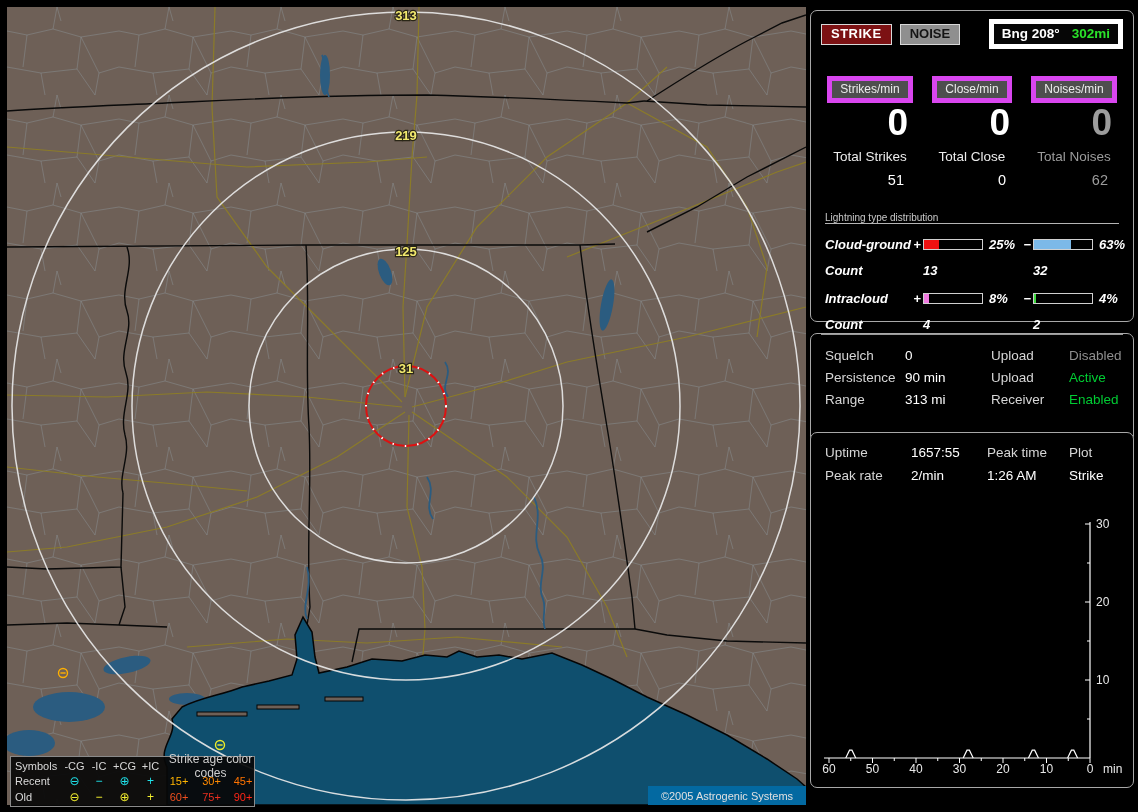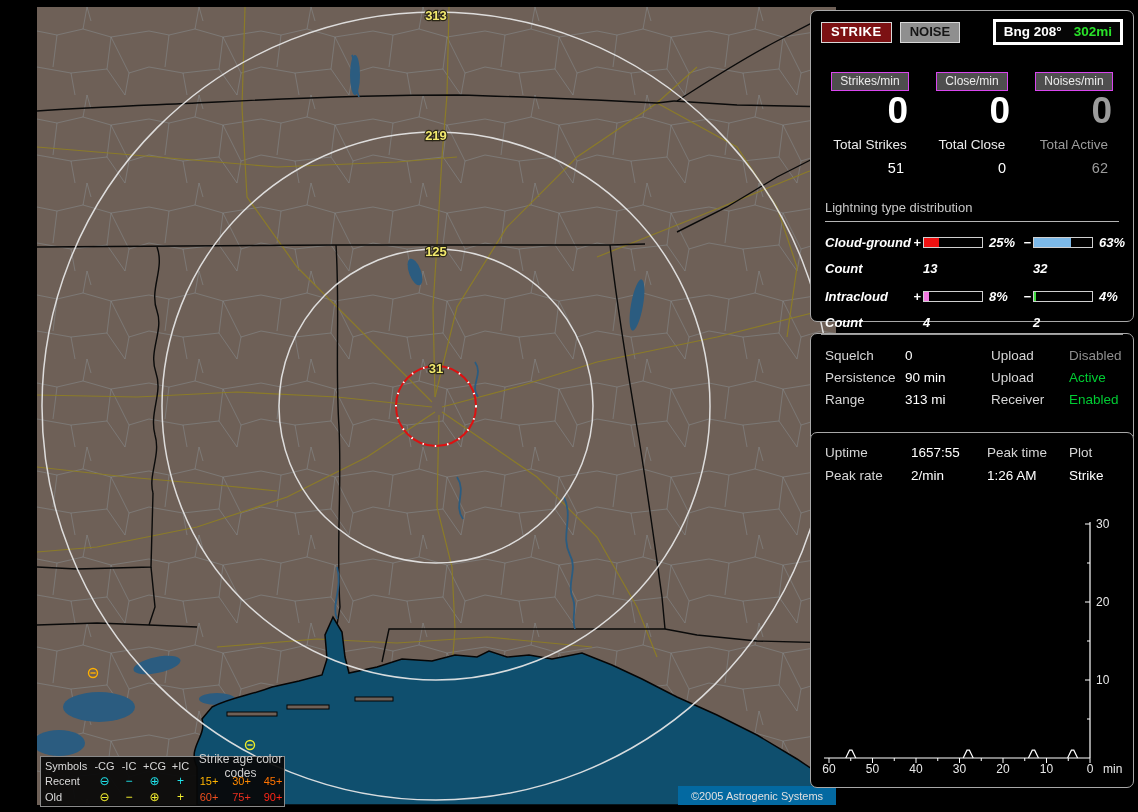--- a/index.html
+++ b/index.html
@@ -1,52 +1,52 @@
 <!DOCTYPE html>
 <html><head>
 <meta charset="utf-8">
 <style>
   html,body{margin:0;padding:0;}
   body{width:1138px;height:812px;background:#000;position:relative;overflow:hidden;
        font-family:"Liberation Sans","DejaVu Sans",sans-serif;}
   
-  #map-area{position:absolute;left:7px;top:7px;width:799px;height:588px;margin-left:30px;}
+  #map-area{position:absolute;left:7px;top:7px;width:799px;height:588px;}
   #map-svg{display:block;}
   #legend{position:absolute;left:3px;top:749px;width:245px;height:51px;background:rgba(8,8,8,.93);
           border:1px solid #8a8a8a;box-sizing:border-box;font-size:11px;color:#d9d9d9;
           display:grid;grid-template-columns:47px 25px 24px 27px 25px 32px 33px 30px;
           grid-auto-rows:15.6px;align-items:center;padding:1px 0 0 4px;}
   #legend .c{text-align:center;}
   #legend .hdr-age{grid-column:6/9;text-align:center;font-size:12px;color:#cfcfcf;}
   #legend .sym{font-size:12px;line-height:1;}
   #copyright{position:absolute;right:0;top:779px;width:158px;height:19px;background:#0369a1;
              color:#e0e0e0;font-size:11px;display:flex;align-items:center;justify-content:center;}
   
   .panel{position:absolute;left:810px;width:324px;background:#000;border:1px solid #a8a8a8;
          border-radius:7px;box-sizing:border-box;color:#fff;}
   #panel-stats{top:10px;height:312px;}
   #panel-clock{top:333px;height:110px;}
   #panel-status{top:432px;height:356px;}
   .btn-row{display:flex;align-items:center;padding:8px 10px 0 10px;gap:8px;}
   .toggle-btn{font-weight:bold;font-size:13px;padding:1px 9px 3px;border:1px solid #d8d8d8;cursor:default;}
   .toggle-btn.strike{background:#7c1113;color:#fff;letter-spacing:.5px;}
   .toggle-btn.noise{background:#8f8f8f;color:#151515;}
-  .bng{margin-left:auto;display:flex;gap:12px;border:3px solid #ffffff;background:#060606;
+  .bng{margin-left:auto;display:flex;gap:12px;border:5px solid #ffffff;background:#060606;
        padding:2px 8px 3px;font-weight:bold;font-size:13.5px;color:#fff;}
   .cols{display:grid;grid-template-columns:1fr 1fr 1fr;padding:0 8px;margin-top:27px;}
   .col{display:flex;flex-direction:column;padding:0 5px;}
-  .badge{align-self:center;background:#4e4e4e;border:1px solid #d946ef;color:#ececec;
+  .badge{align-self:center;background:#4e4e4e;border:5px solid #d946ef;color:#ececec;
          font-size:12px;padding:1px 8px 2px;white-space:nowrap;}
   .rate{text-align:right;font-size:37px;font-weight:bold;color:#fff;line-height:1.05;
         margin-top:1px;padding-right:8px;}
   .total-label{text-align:center;font-size:13.5px;color:#ececec;margin-top:6px;white-space:nowrap;}
   .total-value{text-align:right;font-size:14.5px;color:#fff;padding-right:12px;margin-top:8px;}
   .col.dim .rate,.col.dim .total-label,.col.dim .total-value{color:#9c9c9c;}
   .dist-section{margin:24px 14px 0 14px;}
-  .dist-title{color:#c9c9c9;font-size:13px;border-bottom:1px solid #b5b5b5;padding-bottom:6px;}
+  .dist-title{color:#c9c9c9;font-size:10px;border-bottom:1px solid #b5b5b5;padding-bottom:0;}
   .dist-row,.count-row{display:grid;grid-template-columns:86px 12px 60px 38px 12px 60px auto;
         align-items:center;font-size:13px;color:#fff;font-weight:bold;font-style:italic;}
   .dist-row{margin-top:13px;}
   .count-row{margin-top:11px;}
   .bar{height:9px;border:1px solid #d0d0d0;background:#000;}
   .bar i{display:block;height:100%;}
   .pct{padding-left:6px;}
   .sign{text-align:center;font-weight:bold;}
   
   .clock-date{color:#00e400;font-weight:bold;font-size:20px;padding:8px 12px 5px;}
@@ -214,21 +214,21 @@
     </div>
     <div class="col">
       <div class="badge">Close/min</div>
       <div class="rate">0</div>
       <div class="total-label">Total Close</div>
       <div class="total-value">0</div>
     </div>
     <div class="col dim">
       <div class="badge">Noises/min</div>
       <div class="rate">0</div>
-      <div class="total-label">Total Active</div>
+      <div class="total-label">Total Noises</div>
       <div class="total-value">62</div>
     </div>
   </div>
 
   <div class="dist-section">
     <div class="dist-title">Lightning type distribution</div>
 
     <div class="dist-row">
       <span>Cloud-ground</span>
       <span class="sign">+</span>

